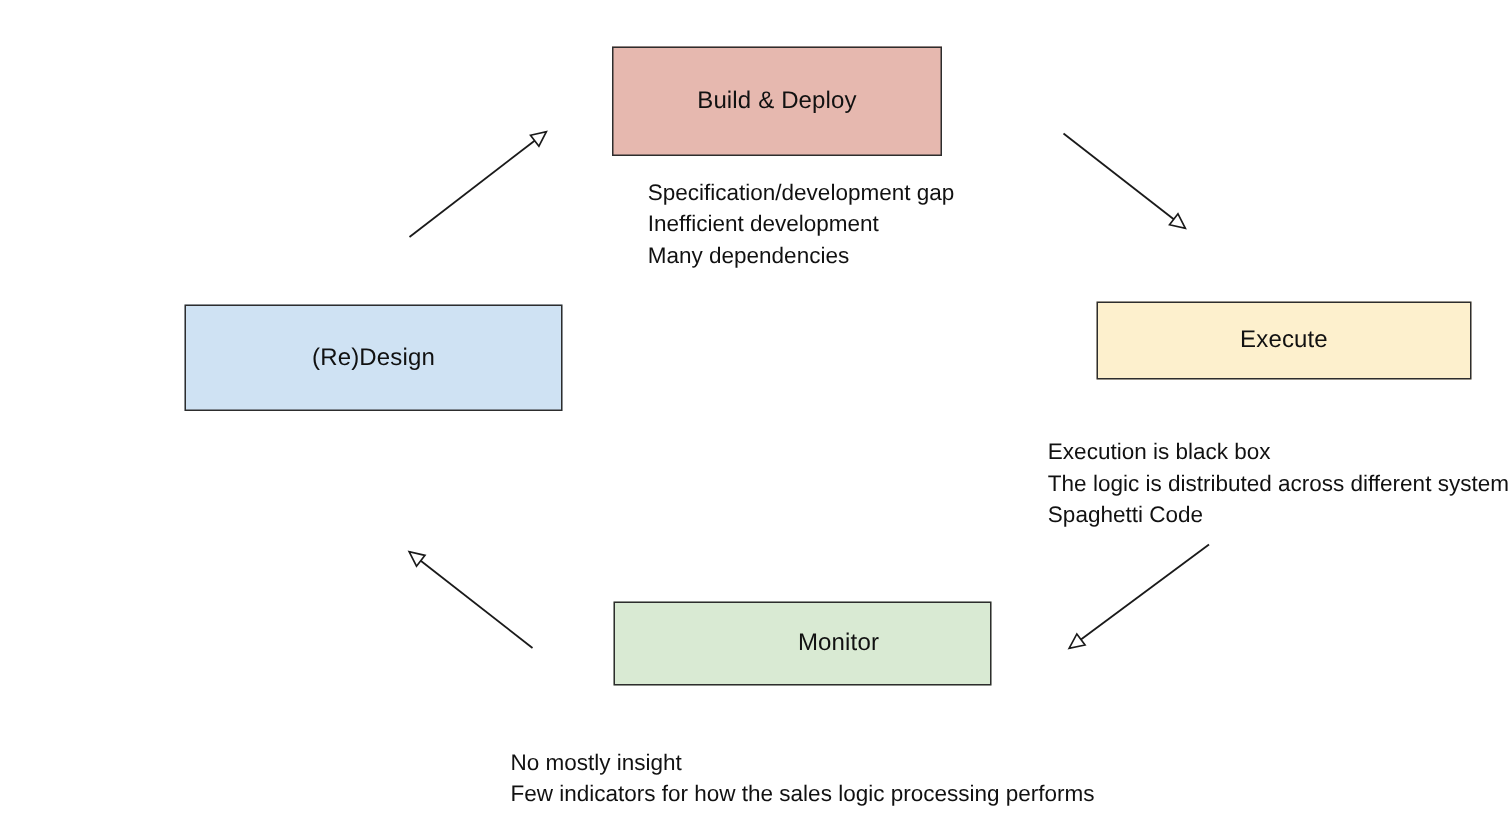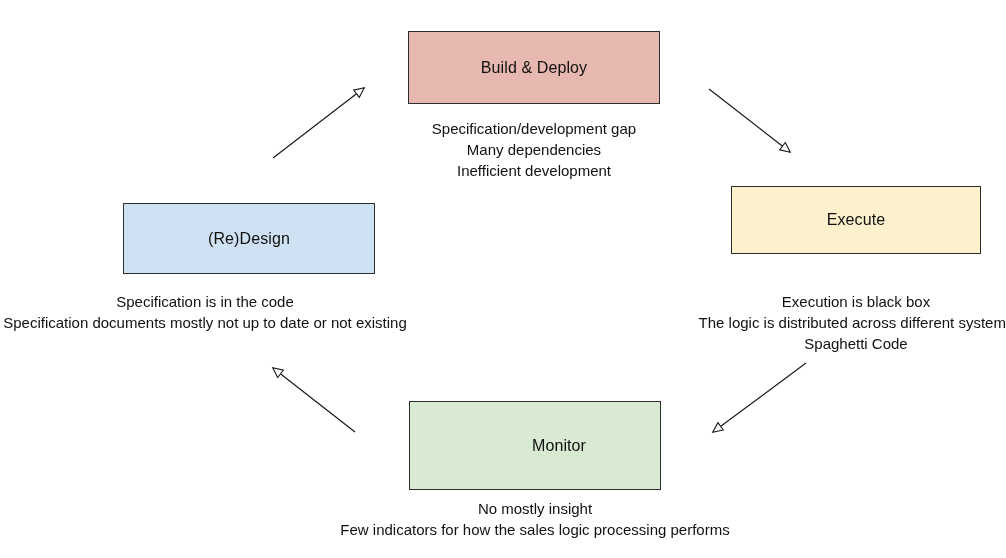--- a/index.html
+++ b/index.html
@@ -20,28 +20,28 @@
   .node{
     position:absolute;
     border:1.5px solid #2d2d2d;
     box-sizing:border-box;
     display:flex;
     align-items:center;
     justify-content:center;
     font-size:16px;
     letter-spacing:0.1px;
   }
-  .node-build-deploy{left:408px;top:31px;width:252px;height:73px;}
-  .node-execute{left:731px;top:186px;width:250px;height:68px;}
+  .node-build-deploy{left:408px;top:31px;width:220px;height:73px;}
+  .node-execute{left:731px;top:201px;width:250px;height:52px;}
   .node-redesign{left:79px;top:203px;width:252px;height:71px;}
-  .node-monitor{left:409px;top:401px;width:252px;height:89px;padding-left:48px;}
+  .node-monitor{left:409px;top:401px;width:252px;height:56px;padding-left:48px;}
   .notes{
     position:absolute;
     transform:translateX(-50%);
-    text-align:center;
+    text-align:left;
     font-size:15px;
     line-height:21px;
     white-space:nowrap;
   }
   .notes-build-deploy{left:534px;top:118px;}
   .notes-execute{left:856px;top:291px;}
   .notes-redesign{left:205px;top:291px;}
   .notes-monitor{left:535px;top:498px;}
 </style>
 </head>
@@ -72,33 +72,29 @@
   <div class="node node-redesign" style="background-color: rgb(207, 226, 243); margin-left: 44px;">
     <span>(Re)Design</span>
   </div>
 
   <div class="node node-monitor" style="background-color: rgb(217, 234, 211);">
     <span>Monitor</span>
   </div>
 
   <div class="notes notes-build-deploy">
     <div>Specification/development gap</div>
+    <div>Inefficient development</div>
     <div>Many dependencies</div>
-    <div>Inefficient development</div>
   </div>
 
   <div class="notes notes-execute">
     <div>Execution is black box</div>
     <div>The logic is distributed across different systems</div>
     <div>Spaghetti Code</div>
   </div>
 
-  <div class="notes notes-redesign">
-    <div>Specification is in the code</div>
-    <div>Specification documents mostly not up to date or not existing</div>
-  </div>
 
   <div class="notes notes-monitor">
     <div>No mostly insight</div>
     <div>Few indicators for how the sales logic processing performs</div>
   </div>
 
 </div>
 
 </body></html>

